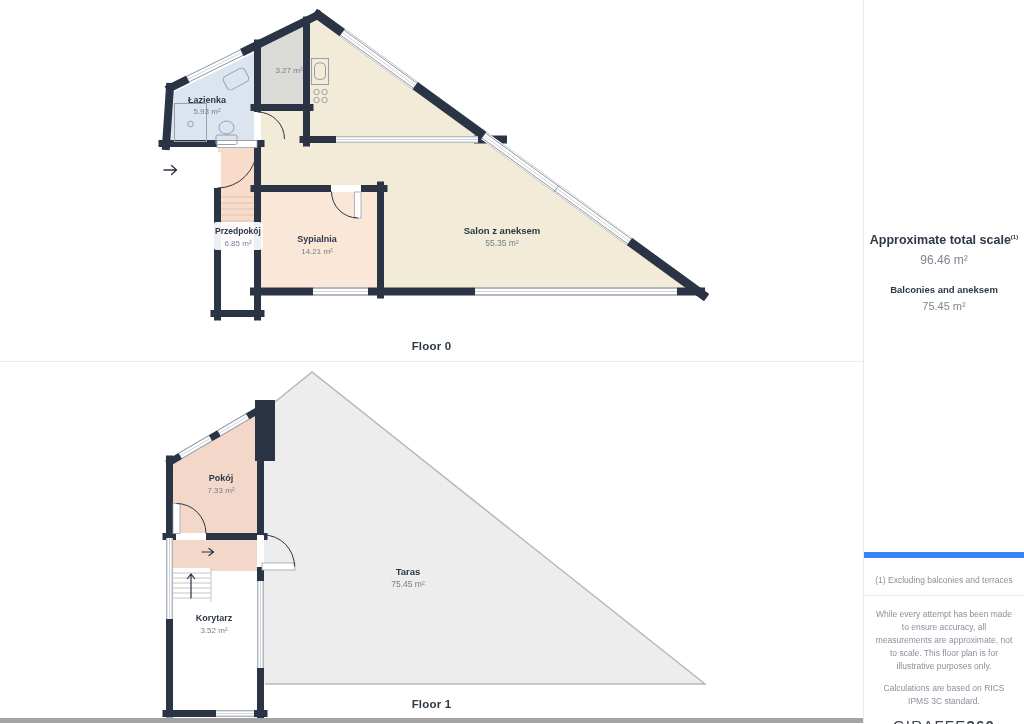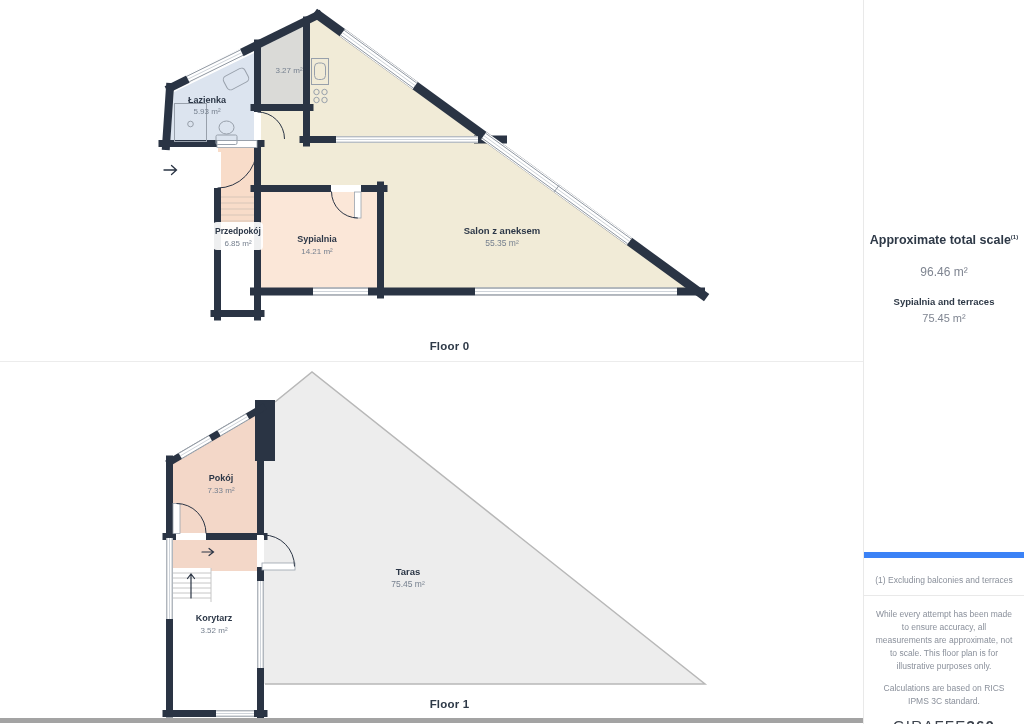--- a/index.html
+++ b/index.html
@@ -2,34 +2,34 @@
 <html><head>
 <meta charset="utf-8">
 <style>
   html,body{margin:0;padding:0;background:#fff;}
   body{font-family:"Liberation Sans", sans-serif;}
   .page{position:relative;width:1024px;height:724px;background:#fff;overflow:hidden;}
   .main{position:absolute;left:0;top:0;width:863px;height:724px;}
   .floor-section{position:relative;width:863px;}
   #floor0-section{height:361px;border-bottom:1px solid #ececec;}
   #floor1-section{height:356px;border-bottom:5px solid #a3a3a3;text-decoration:underline;}
-  .floor-label{position:absolute;left:0;width:100%;text-align:center;font-size:11.5px;font-weight:700;color:#2e3947;letter-spacing:.2px;margin-left:18px;}
+  .floor-label{position:absolute;left:0;width:100%;text-align:center;font-size:11.5px;font-weight:700;color:#2e3947;letter-spacing:.2px;}
   #floor0-section .floor-label{top:340px;}
   #floor1-section .floor-label{top:336px;}
   svg text{font-family:"Liberation Sans", sans-serif;}
   .rname{font-size:9px;font-weight:700;fill:#2c3747;}
   .rname.lg{font-size:9.5px;}
   .rname.s{font-size:8.5px;}
   .rarea{font-size:8px;fill:#76808f;}
   .rarea.lg{font-size:8.5px;}
   .sidebar{position:absolute;left:863px;top:0;width:160px;height:724px;border-left:1px solid #e9e9e9;background:#fff;}
   .summary{position:absolute;top:233px;left:0;right:0;text-align:center;}
   .total-label{font-size:12.5px;font-weight:700;color:#2e3947;}
   .total-label sup{font-size:6px;}
-  .total-value{font-size:12px;color:#7f8591;margin-top:18px;}
+  .total-value{font-size:12px;color:#7f8591;margin-top:6px;}
   .balc-label{font-size:9.5px;font-weight:700;color:#2e3947;margin-top:17px;}
   .balc-value{font-size:11px;color:#7f8591;margin-top:5px;}
   .footnote{position:absolute;top:552px;height:43px;left:0;right:0;border-top:6px solid #3b82f6;display:flex;align-items:center;justify-content:center;font-size:8.5px;color:#8a909b;}
   .legal{position:absolute;top:595px;left:0;right:0;border-top:1px solid #e9e9e9;padding:12px 11px 0;text-align:center;color:#8a909b;font-size:8.5px;line-height:13px;}
   .legal p{margin:0;}
   .legal .standard{margin-top:9px;}
   .brand{margin-top:11px;color:#3c424c;font-size:15px;letter-spacing:1.2px;}
   .brand-suffix{font-weight:700;}
 </style>
 </head>
@@ -256,21 +256,21 @@
         </g>
       </svg>
       <div class="floor-label">Floor 1</div>
     </div>
   </div>
 
   <div class="sidebar">
     <div class="summary">
       <div class="total-label"><span>Approximate total scale</span><sup>(1)</sup></div>
       <div class="total-value">96.46 m²</div>
-      <div class="balc-label">Sypialnia and terraces</div>
+      <div class="balc-label">Balconies and aneksem</div>
       <div class="balc-value">75.45 m²</div>
     </div>
     <div class="footnote">
         <span>(1) Excluding balconies and terraces</span>
       </div>
     <div class="legal">
       <p class="disclaimer">While every attempt has been made to ensure accuracy, all measurements are approximate, not to scale. This floor plan is for illustrative purposes only.</p>
       <p class="standard">Calculations are based on RICS IPMS 3C standard.</p>
       <div class="brand"><span class="brand-name">GIRAFFE</span><span class="brand-suffix">360</span></div>
     </div>

